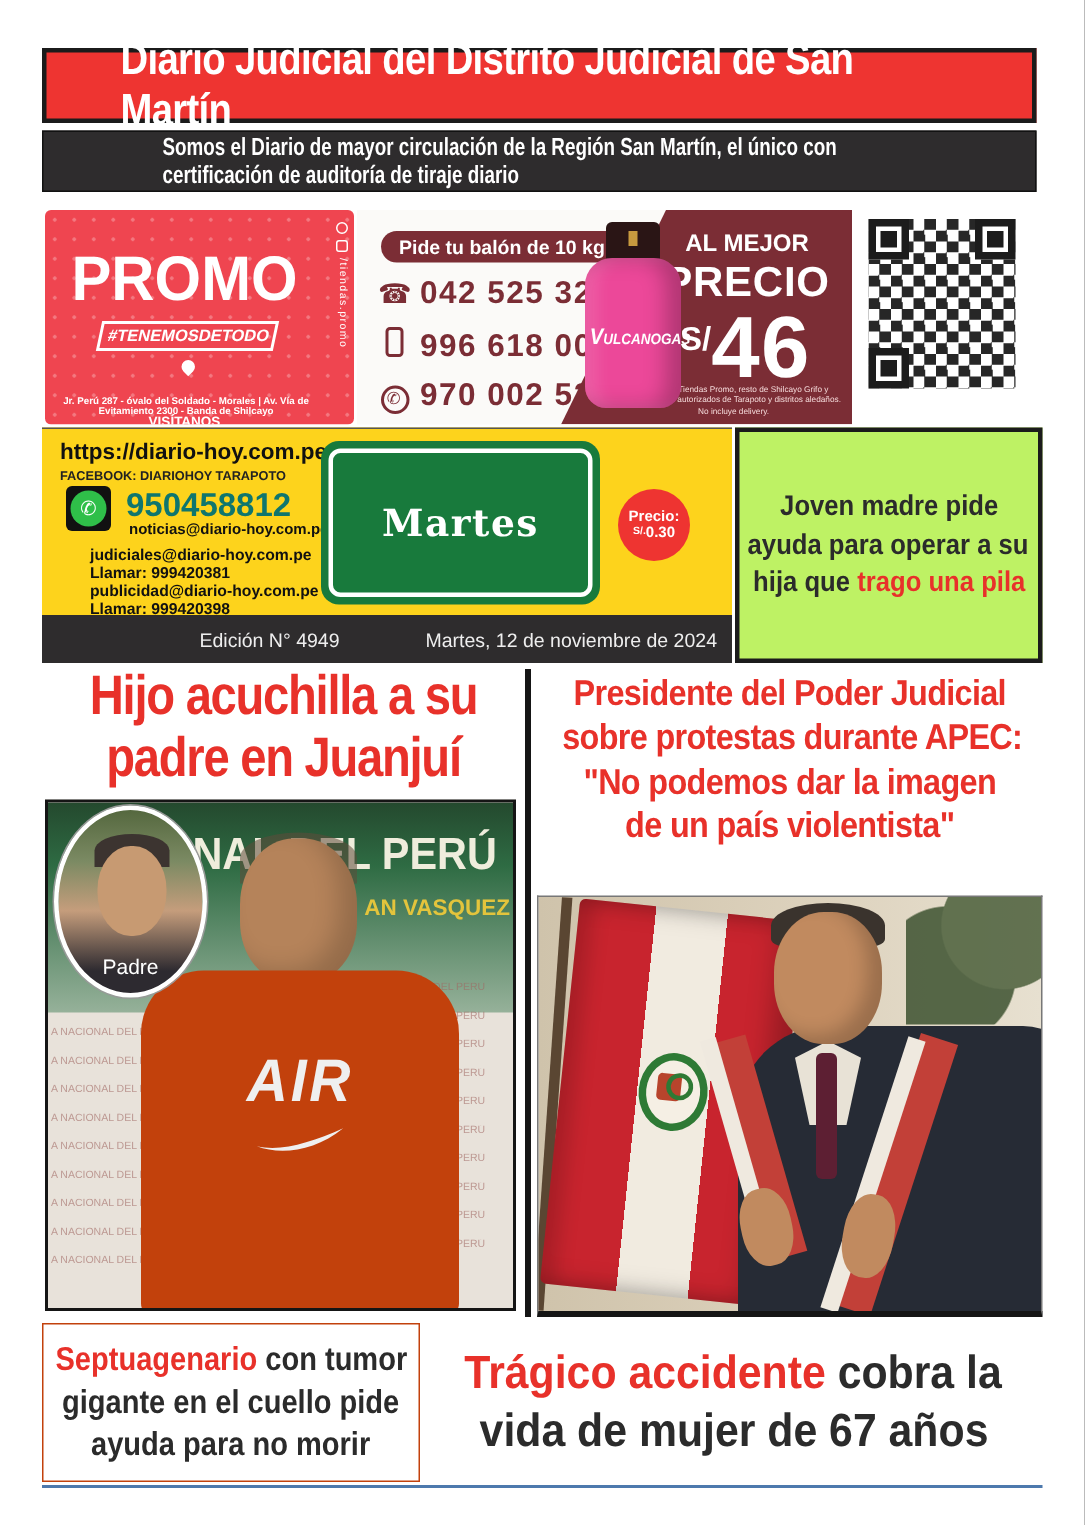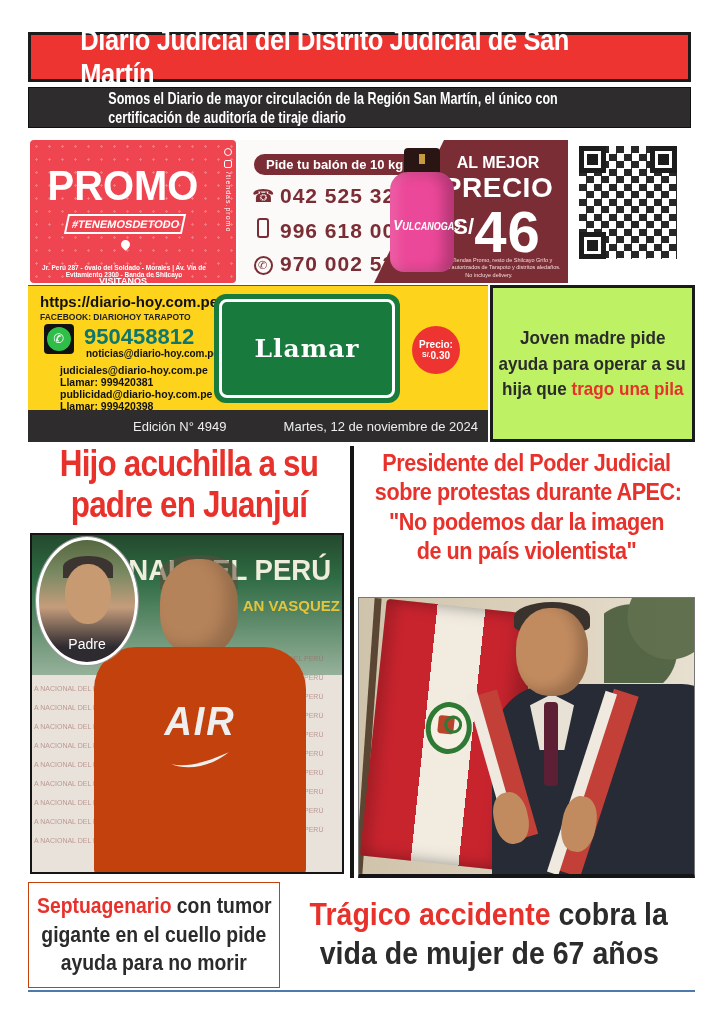--- a/index.html
+++ b/index.html
@@ -234,21 +234,21 @@
     </div>
     <div class="mh-wa-number">950458812</div>
     <div class="mh-news-email">noticias@diario-hoy.com.pe</div>
     <div class="mh-line" style="top:78px;">judiciales@diario-hoy.com.pe</div>
     <div class="mh-line" style="top:90px;">Llamar: 999420381</div>
     <div class="mh-line" style="top:102px;">publicidad@diario-hoy.com.pe</div>
     <div class="mh-line" style="top:114px;">Llamar: 999420398</div>
 
     <div class="logo">
       <div class="logo-inner">
-        <div class="logo-diario">Llamar</div>
+        <div class="logo-diario">Martes</div>
       </div>
     </div>
 
     <div class="price-circle">
       <div class="pc-label">Precio:</div>
       <div class="pc-value"><span class="pc-cur">S/.</span><span>0.30</span></div>
     </div>
   </div>
 
   <div class="side-box">

